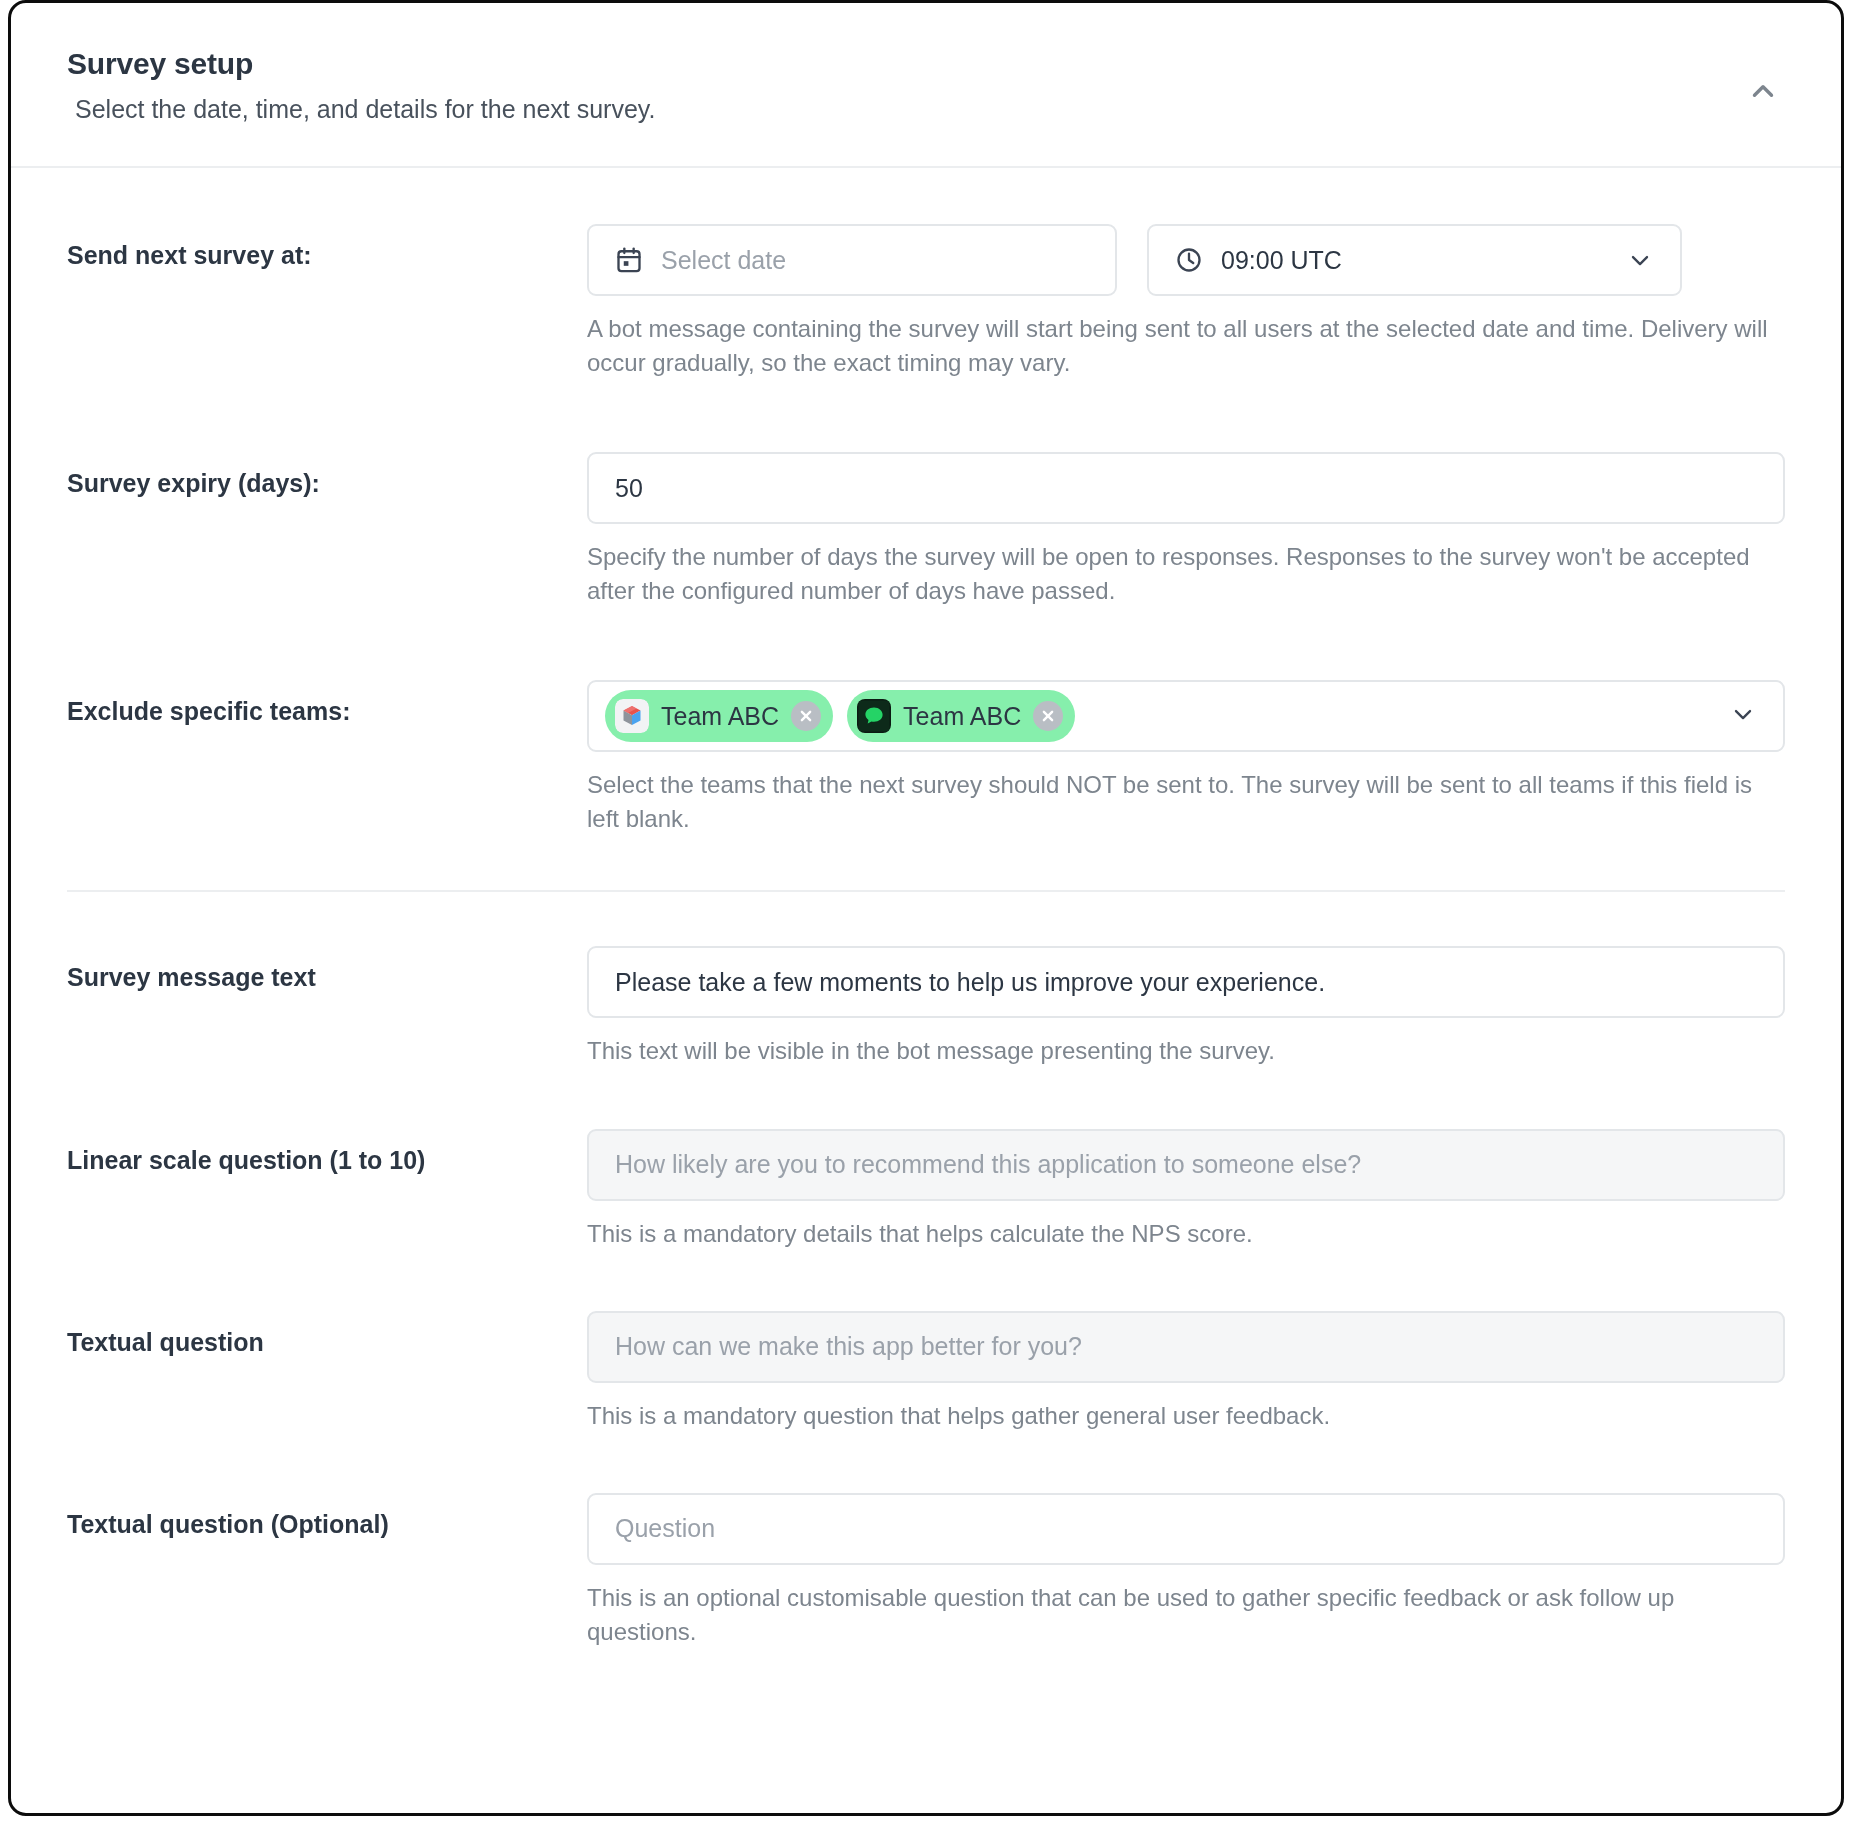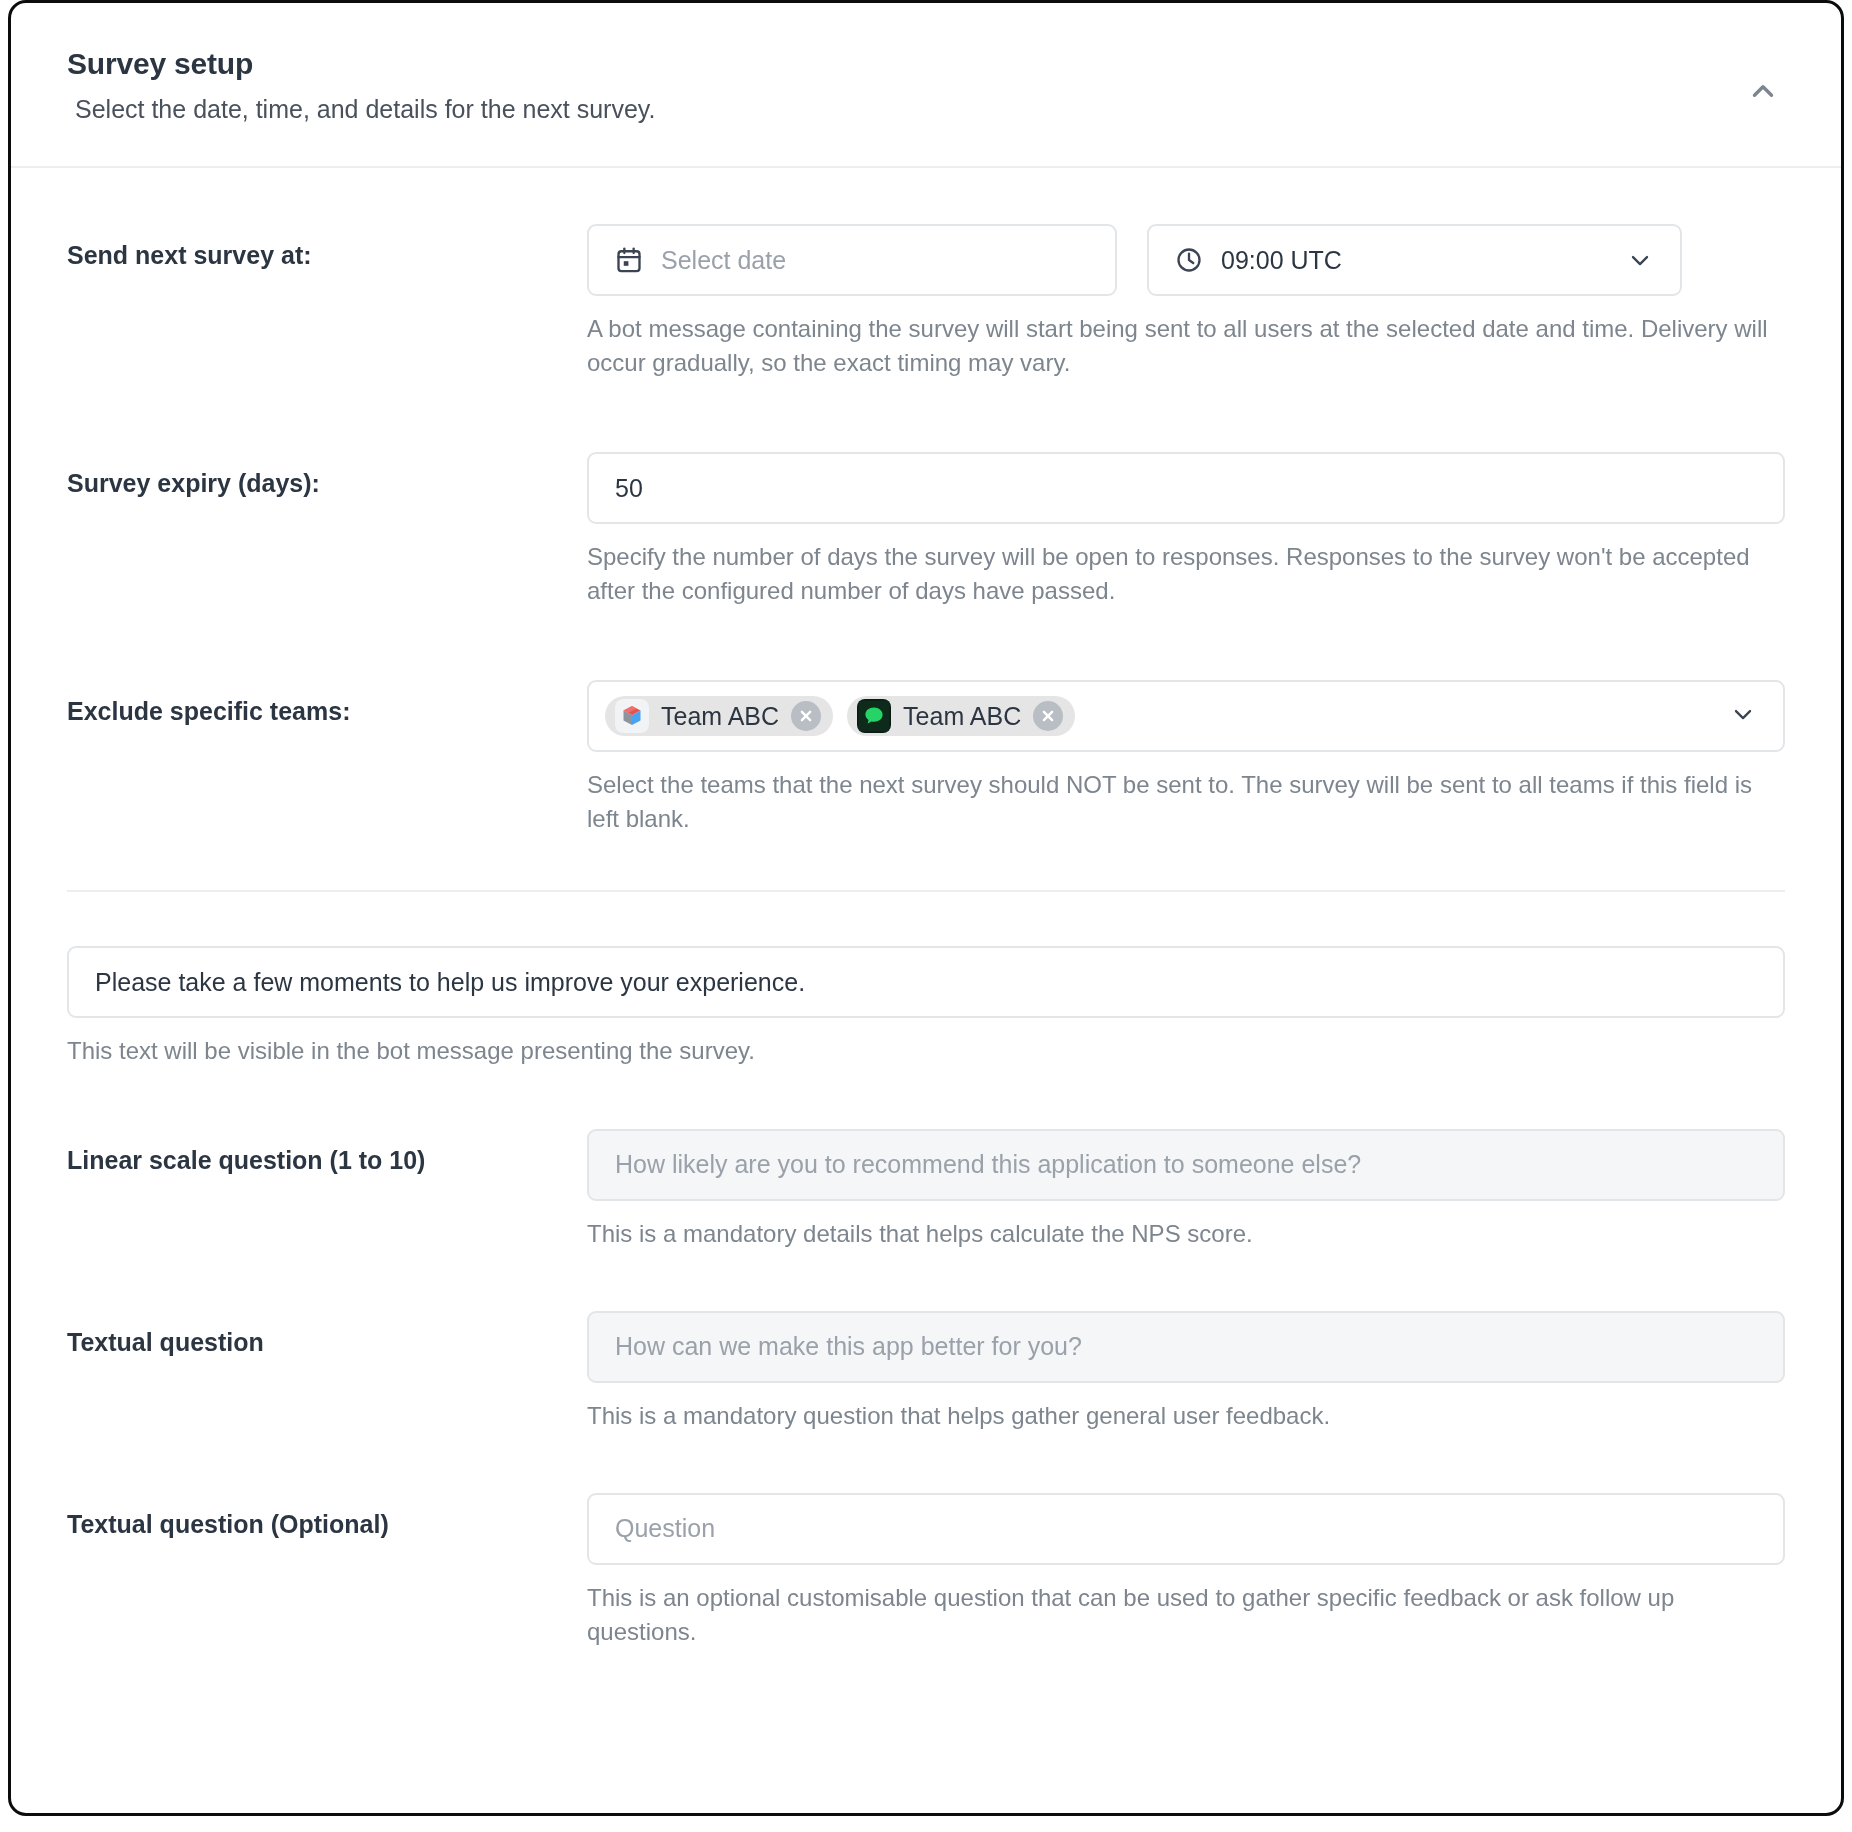--- a/index.html
+++ b/index.html
@@ -144,24 +144,24 @@
     display: flex;
     align-items: center;
     gap: 14px;
     flex: 1 1 auto;
     flex-wrap: wrap;
   }
   .chip {
     display: flex;
     align-items: center;
     gap: 12px;
-    background: #e5e5e5;
+    background: #86efac;
     border-radius: 999px;
     padding: 7px 12px 7px 10px;
-    height: 40px;
+    height: 52px;
   }
   .chip-avatar {
     width: 34px; height: 34px;
     border-radius: 8px;
     flex: 0 0 auto;
     display: block;
     overflow: hidden;
   }
   .chip-label {
     font-size: 25px;
@@ -316,20 +316,21 @@
           </span>
         </div>
         <div class="help-text">Select the teams that the next survey should NOT be sent to. The survey will be sent to all teams if this field is left blank.</div>
       </div>
     </div>
 
     <div class="section-divider"></div>
 
     <div class="pad-top-1"></div>
     <div class="field-row">
+      <div class="field-label">Survey message text</div>
       <div class="field-control">
         <div class="input-box">
           <span class="value-text">Please take a few moments to help us improve your experience.</span>
         </div>
         <div class="help-text">This text will be visible in the bot message presenting the survey.</div>
       </div>
     </div>
 
     <div class="row-gap-md"></div>
     <div class="field-row">

